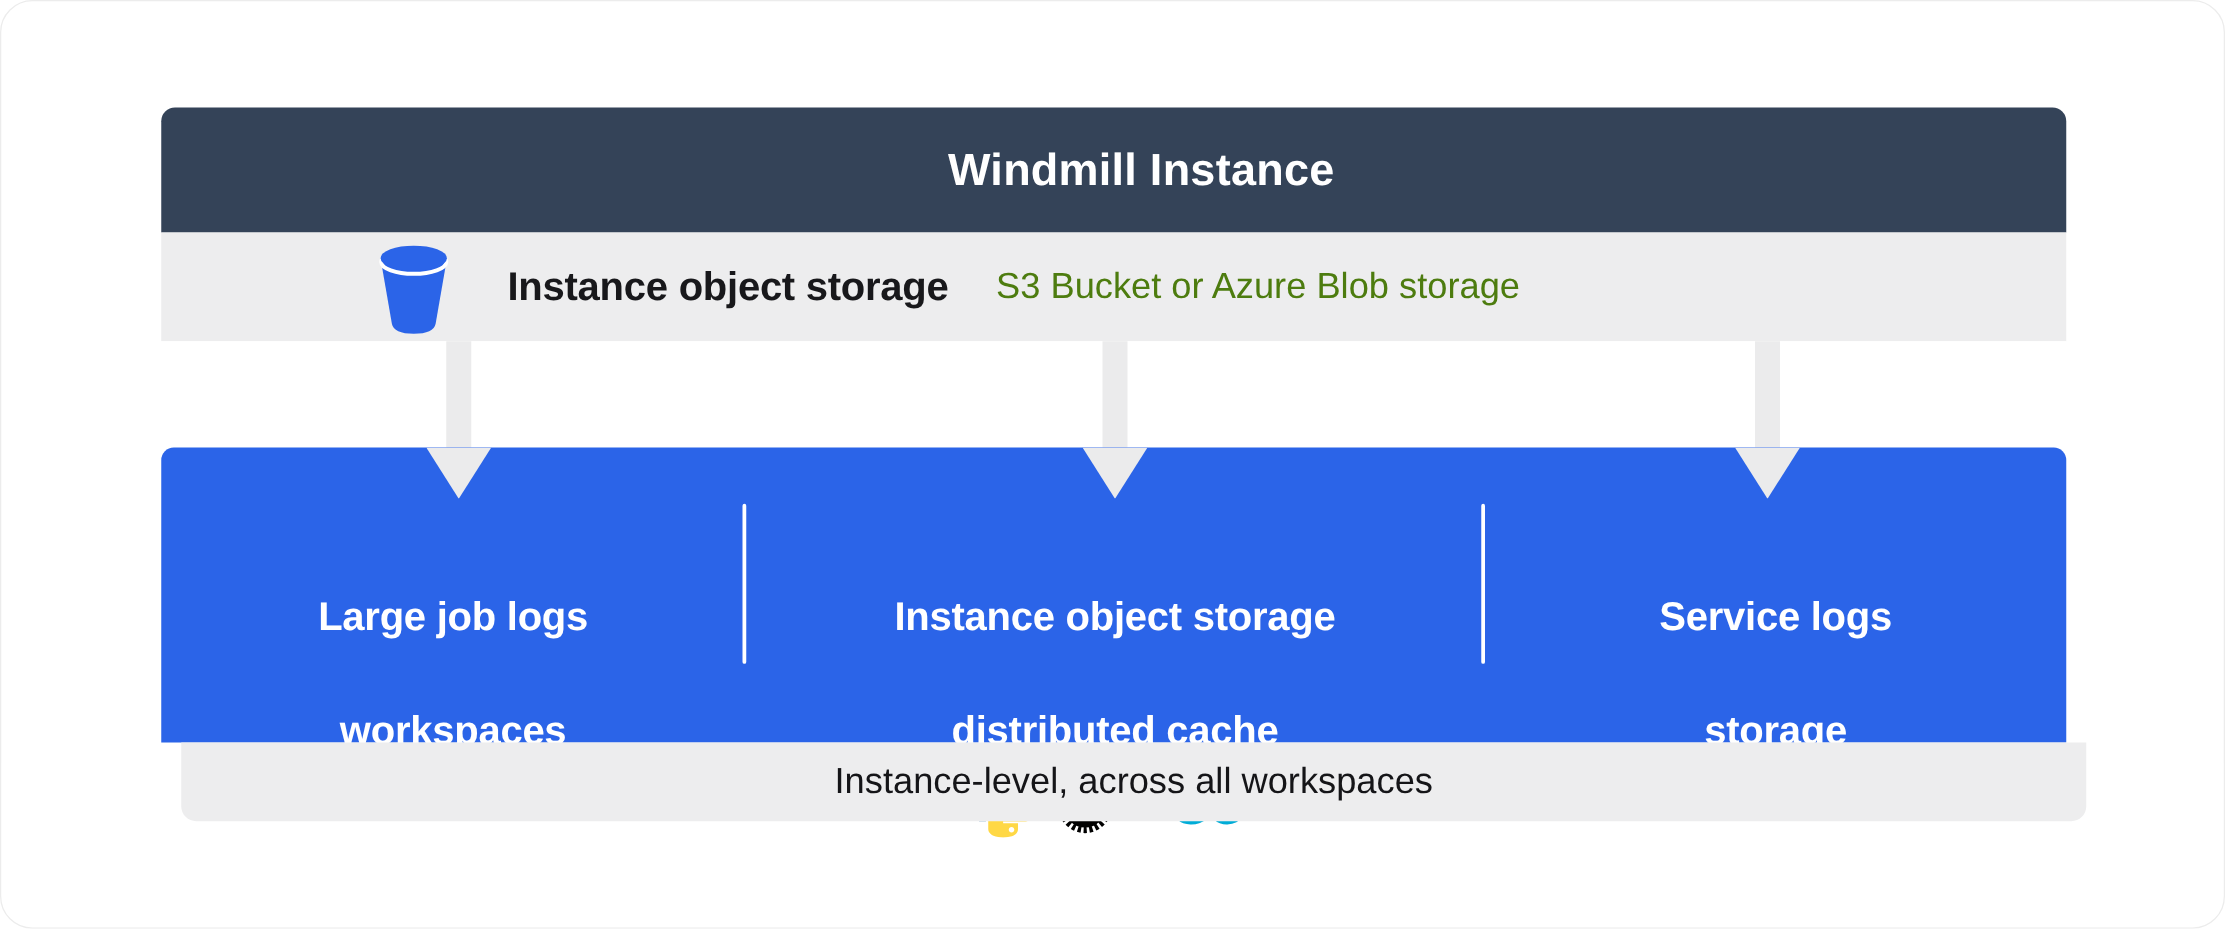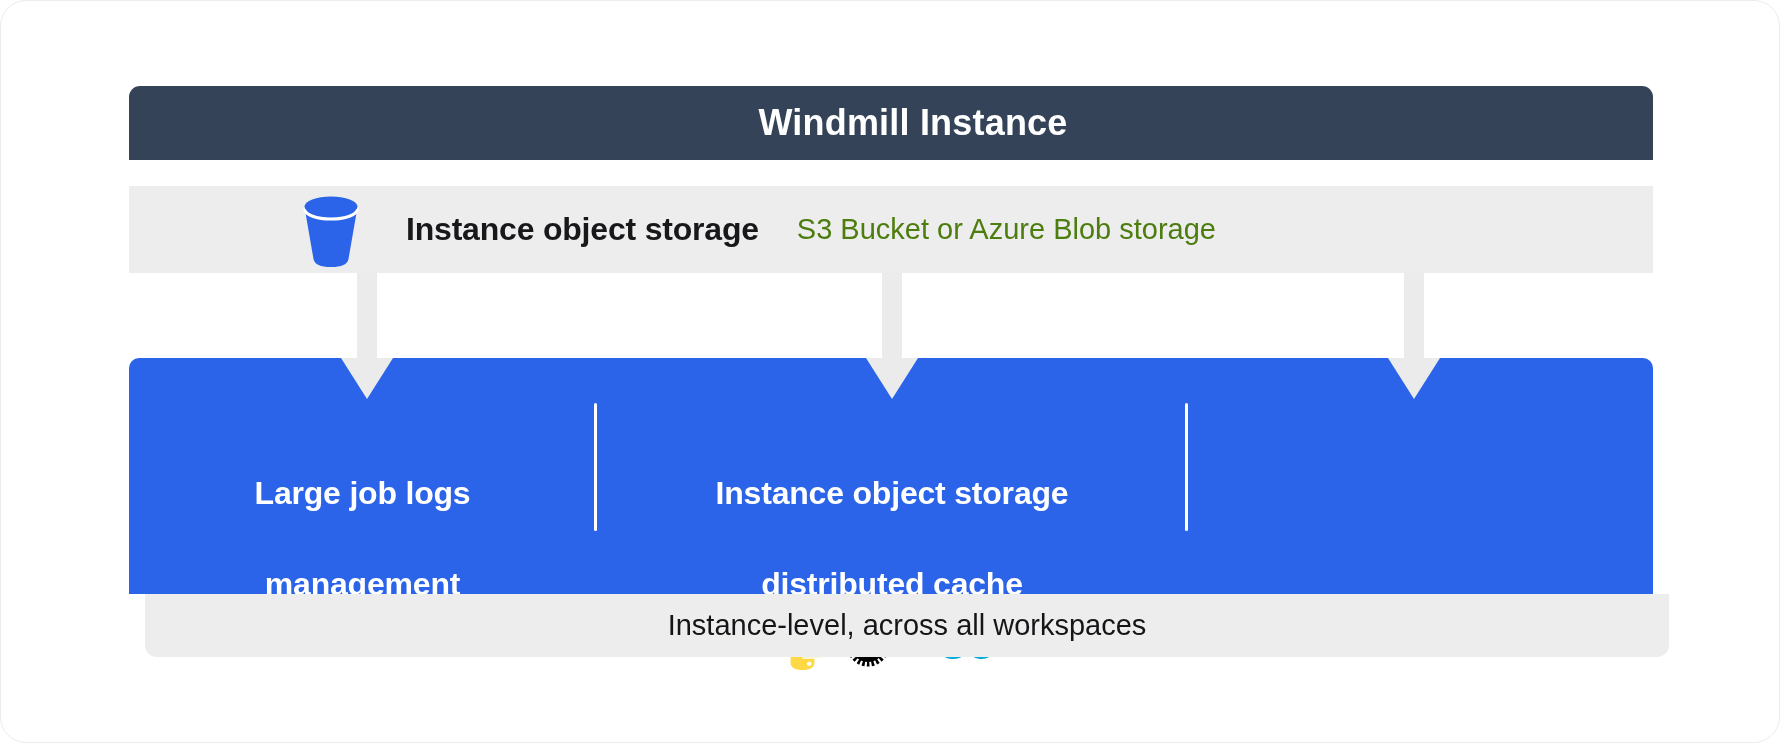--- a/index.html
+++ b/index.html
@@ -10,21 +10,21 @@
   html,body{background:#ffffff;}
   body{font-family:"Liberation Sans", sans-serif;}
   .canvas{
     position:relative;width:1780px;height:743px;background:#ffffff;
     border:1px solid #ececec;border-radius:26px;overflow:hidden;
   }
   .diagram{position:absolute;left:128px;top:85px;width:1524px;height:571px;}
 
   
   .header{
-    position:absolute;left:0;top:0;width:1524px;height:74px;
+    position:absolute;left:0;top:0;width:1524px;height:100px;
     background:var(--dark);border-radius:11px 11px 0 0;
     display:flex;align-items:center;justify-content:center;padding-left:44px;
   }
   .header-title{color:var(--white);font-size:36px;font-weight:bold;letter-spacing:.2px;}
 
   
   .strip{
     position:absolute;left:0;top:100px;width:1524px;height:87px;
     background:var(--gray);display:flex;align-items:center;padding-left:172px;
   }
@@ -93,21 +93,21 @@
 
     <div class="bluebox">
       <div class="arrowhead a1"></div>
       <div class="arrowhead a2"></div>
       <div class="arrowhead a3"></div>
       <div class="divider d1"></div>
       <div class="divider d2"></div>
 
       <div class="section sec1">
         <div class="sec-line">Large job logs</div>
-        <div class="sec-line">management</div>
+        <div class="sec-line">workspaces</div>
       </div>
 
       <div class="section sec2">
         <div class="sec-line">Instance object storage</div>
         <div class="sec-line">distributed cache</div>
         <div class="lang-row">
 
           <span>
             <svg width="50" height="50" viewBox="0 0 110 110" aria-hidden="true">
               <path fill="var(--python-blue)" d="M54.9 0C50.3 0 46 .4 42.3 1.1c-11.1 2-13.1 6.1-13.1 13.7v10h26.2v3.3H19.4c-7.6 0-14.3 4.6-16.4 13.3-2.4 10-2.5 16.2 0 26.6 1.9 7.8 6.3 13.3 13.9 13.3h9v-12c0-8.7 7.5-16.3 16.4-16.3h26.2c7.3 0 13.1-6 13.1-13.3V14.8c0-7.1-6-12.4-13.1-13.7C64.1.4 59.5 0 54.9 0zM40.7 8.1c2.7 0 4.9 2.2 4.9 5 0 2.7-2.2 4.9-4.9 4.9-2.7 0-4.9-2.2-4.9-4.9 0-2.8 2.2-5 4.9-5z"></path>
@@ -126,20 +126,24 @@
           <span>
             <svg width="98" height="40" viewBox="0 0 98 40" aria-hidden="true">
               <rect x="2" y="12" width="22" height="4.5" rx="2.2" fill="var(--go-teal)"></rect>
               <rect x="8" y="21" width="15" height="4.5" rx="2.2" fill="var(--go-teal)"></rect>
               <text x="28" y="34" font-family="Liberation Sans, sans-serif" font-weight="bold" font-size="40" letter-spacing="-2" fill="var(--go-teal)">GO</text>
             </svg>
           </span>
         </div>
       </div>
 
+      <div class="section sec3">
+        <div class="sec-line">Service logs</div>
+        <div class="sec-line">storage</div>
+      </div>
     </div>
 
     <div class="footerbar">
       <div class="footer-label">Instance-level, across all workspaces</div>
     </div>
 
   </div>
 </div>
 
 </body></html>

